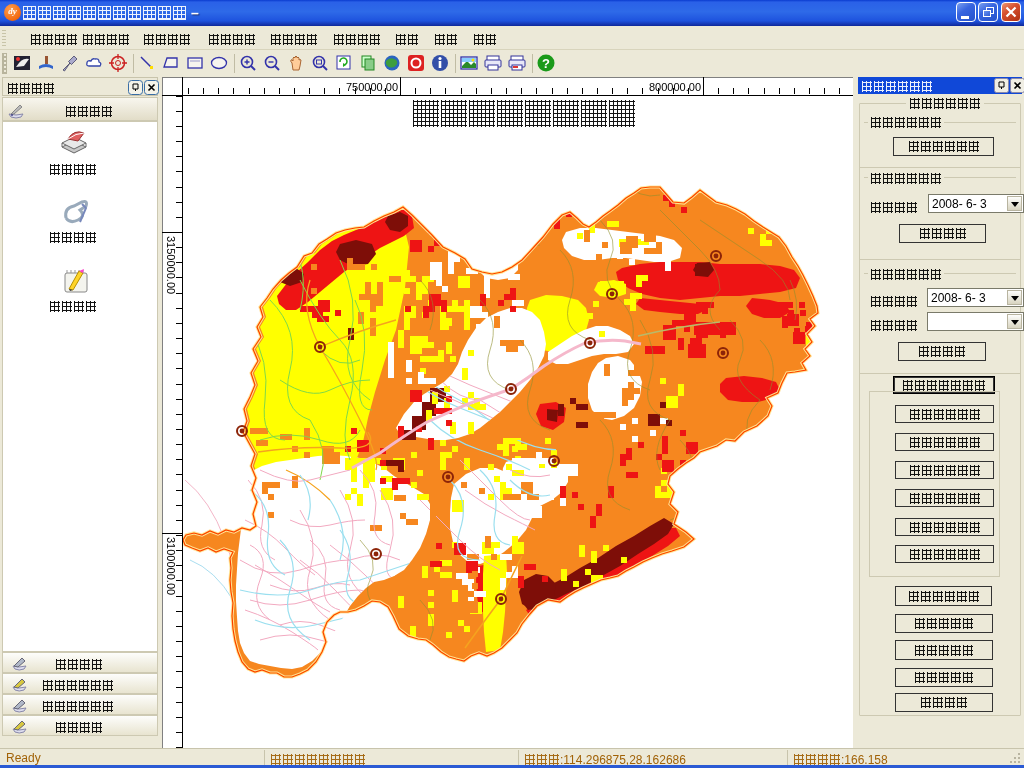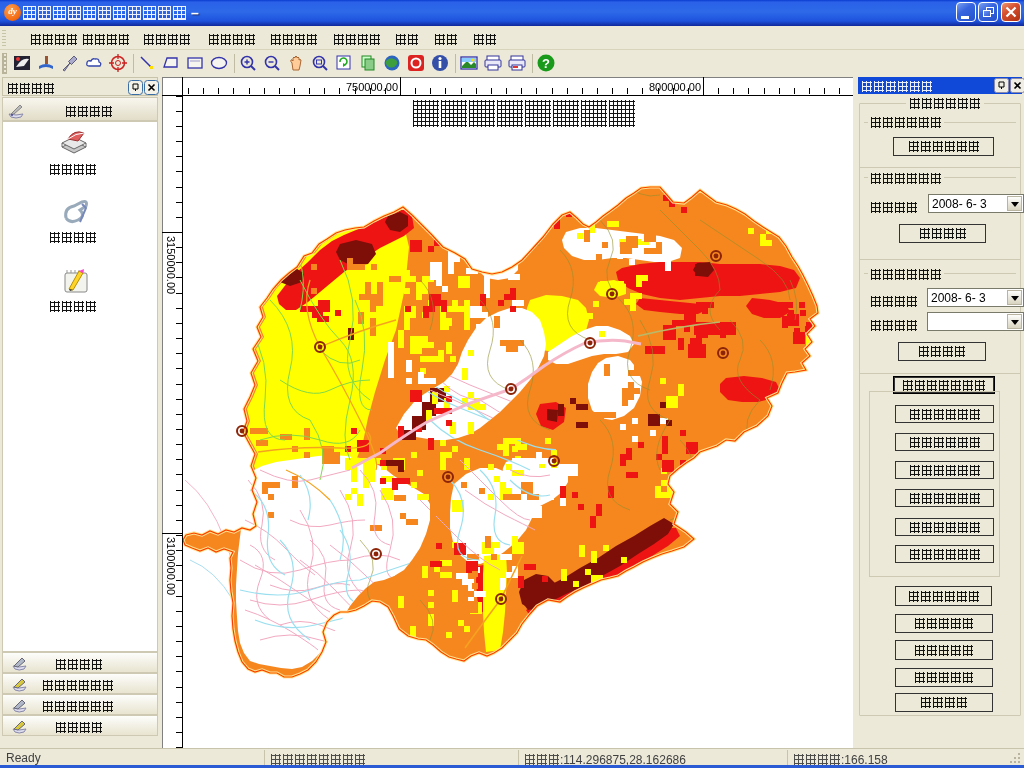--- a/index.html
+++ b/index.html
@@ -259,21 +259,21 @@
     <div class="abs" style="left:39px;top:384px;width:99px;height:18px;background:#ece9d8;border:1px solid #333;text-align:center;line-height:16px"><b class="g" style="width:10px;height:11px"></b><b class="g" style="width:10px;height:11px"></b><b class="g" style="width:10px;height:11px"></b><b class="g" style="width:10px;height:11px"></b><b class="g" style="width:10px;height:11px"></b><b class="g" style="width:10px;height:11px"></b></div>
     <div class="abs" style="left:39px;top:412px;width:99px;height:18px;background:#ece9d8;border:1px solid #333;text-align:center;line-height:16px"><b class="g" style="width:10px;height:11px"></b><b class="g" style="width:10px;height:11px"></b><b class="g" style="width:10px;height:11px"></b><b class="g" style="width:10px;height:11px"></b><b class="g" style="width:10px;height:11px"></b><b class="g" style="width:10px;height:11px"></b></div>
     <div class="abs" style="left:39px;top:441px;width:99px;height:18px;background:#ece9d8;border:1px solid #333;text-align:center;line-height:16px"><b class="g" style="width:10px;height:11px"></b><b class="g" style="width:10px;height:11px"></b><b class="g" style="width:10px;height:11px"></b><b class="g" style="width:10px;height:11px"></b><b class="g" style="width:10px;height:11px"></b><b class="g" style="width:10px;height:11px"></b></div>
     <div class="abs" style="left:39px;top:468px;width:99px;height:18px;background:#ece9d8;border:1px solid #333;text-align:center;line-height:16px"><b class="g" style="width:10px;height:11px"></b><b class="g" style="width:10px;height:11px"></b><b class="g" style="width:10px;height:11px"></b><b class="g" style="width:10px;height:11px"></b><b class="g" style="width:10px;height:11px"></b><b class="g" style="width:10px;height:11px"></b></div>
     <div class="abs" style="left:39px;top:509px;width:97px;height:20px;background:#ece9d8;border:1px solid #333;text-align:center;line-height:18px"><b class="g" style="width:10px;height:11px"></b><b class="g" style="width:10px;height:11px"></b><b class="g" style="width:10px;height:11px"></b><b class="g" style="width:10px;height:11px"></b><b class="g" style="width:10px;height:11px"></b><b class="g" style="width:10px;height:11px"></b></div>
     <div class="abs" style="left:39px;top:537px;width:98px;height:19px;background:#ece9d8;border:1px solid #333;text-align:center;line-height:17px"><b class="g" style="width:10px;height:11px"></b><b class="g" style="width:10px;height:11px"></b><b class="g" style="width:10px;height:11px"></b><b class="g" style="width:10px;height:11px"></b><b class="g" style="width:10px;height:11px"></b></div>
     <div class="abs" style="left:39px;top:563px;width:98px;height:20px;background:#ece9d8;border:1px solid #333;text-align:center;line-height:18px"><b class="g" style="width:10px;height:11px"></b><b class="g" style="width:10px;height:11px"></b><b class="g" style="width:10px;height:11px"></b><b class="g" style="width:10px;height:11px"></b><b class="g" style="width:10px;height:11px"></b></div>
     <div class="abs" style="left:39px;top:591px;width:98px;height:19px;background:#ece9d8;border:1px solid #333;text-align:center;line-height:17px"><b class="g" style="width:10px;height:11px"></b><b class="g" style="width:10px;height:11px"></b><b class="g" style="width:10px;height:11px"></b><b class="g" style="width:10px;height:11px"></b><b class="g" style="width:10px;height:11px"></b></div>
     <div class="abs" style="left:39px;top:616px;width:98px;height:19px;background:#ece9d8;border:1px solid #333;text-align:center;line-height:17px"><b class="g" style="width:10px;height:11px"></b><b class="g" style="width:10px;height:11px"></b><b class="g" style="width:10px;height:11px"></b><b class="g" style="width:10px;height:11px"></b></div>
   </div>
-<div class="abs" style="left:0;top:748px;width:1024px;height:17px;background:#ece9d8;border-top:1px solid #c8c4ac;color:#404040">
+<div class="abs" style="left:0;top:748px;width:1024px;height:17px;background:#ece9d8;border-top:1px solid #c8c4ac;color:#a16207">
     <span class="abs" style="left:6px;top:2px;font-size:12px">Ready</span>
     <div class="abs" style="left:264px;top:1px;width:1px;height:15px;background:#c8c4ac"></div>
     <span class="abs" style="left:270px;top:3px"><b class="g" style="width:10px;height:11px"></b><b class="g" style="width:10px;height:11px"></b><b class="g" style="width:10px;height:11px"></b><b class="g" style="width:10px;height:11px"></b><b class="g" style="width:10px;height:11px"></b><b class="g" style="width:10px;height:11px"></b><b class="g" style="width:10px;height:11px"></b><b class="g" style="width:10px;height:11px"></b></span>
     <div class="abs" style="left:518px;top:1px;width:1px;height:15px;background:#c8c4ac"></div>
     <span class="abs" style="left:524px;top:3px"><b class="g" style="width:10px;height:11px"></b><b class="g" style="width:10px;height:11px"></b><b class="g" style="width:10px;height:11px"></b><span style="font-size:12px;vertical-align:middle">:114.296875,28.162686</span></span>
     <div class="abs" style="left:787px;top:1px;width:1px;height:15px;background:#c8c4ac"></div>
     <span class="abs" style="left:793px;top:3px"><b class="g" style="width:10px;height:11px"></b><b class="g" style="width:10px;height:11px"></b><b class="g" style="width:10px;height:11px"></b><b class="g" style="width:10px;height:11px"></b><span style="font-size:12px;vertical-align:middle">:166.158</span></span>
     <svg class="abs" style="left:1008px;top:2px" width="14" height="14">
       <g fill="#b8b4a0">
         <rect x="10" y="10" width="2" height="2"></rect>

